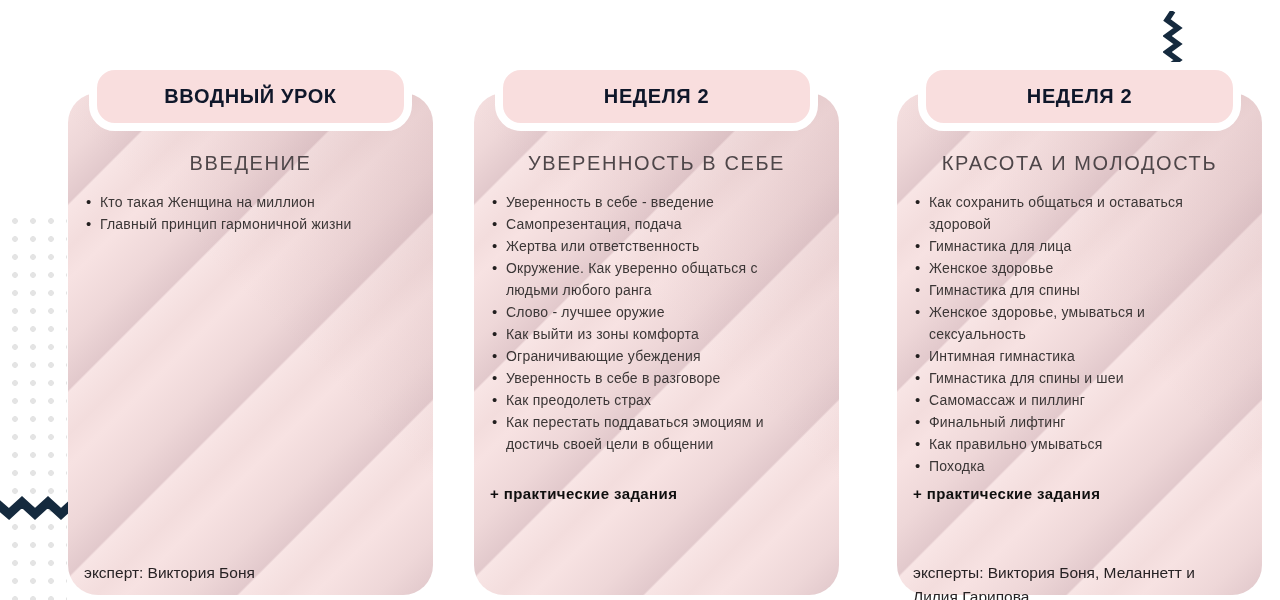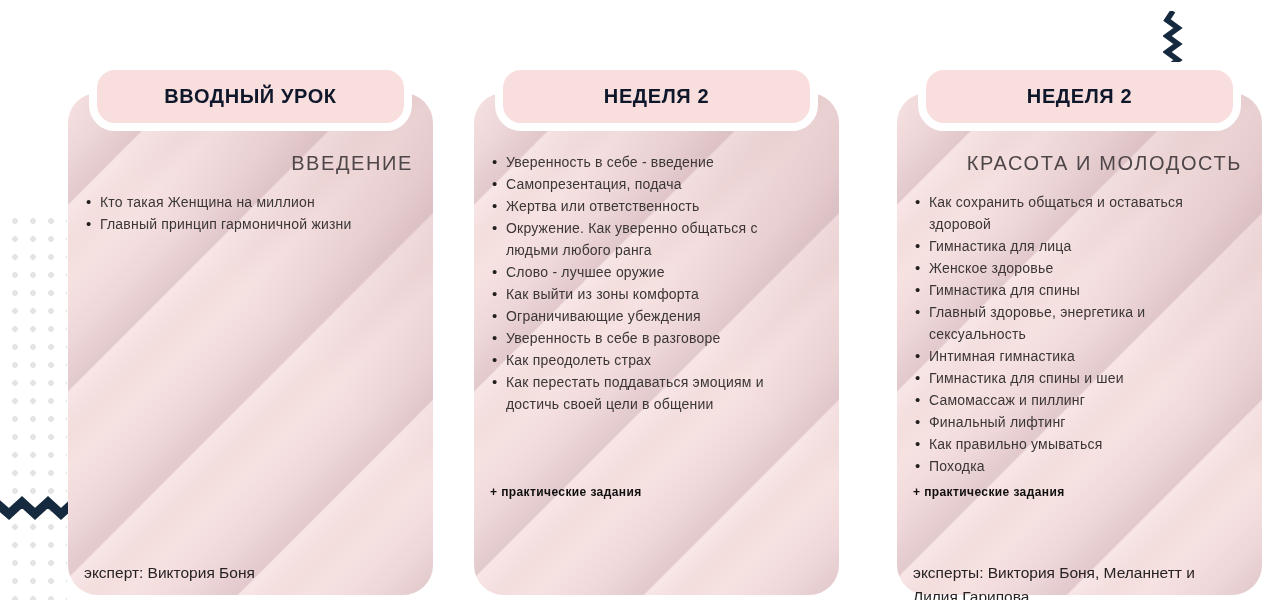--- a/index.html
+++ b/index.html
@@ -46,38 +46,38 @@
     box-sizing:content-box;
     display:flex;align-items:center;justify-content:center;
   }
   .pill-label{
     font-size:20px;font-weight:700;letter-spacing:0.6px;
     color:#0f172a;white-space:nowrap;
   }
   .content{position:relative;height:100%;padding:58px 26px 0 32px;box-sizing:border-box;}
   .title{
     margin:0 -6px 16px -12px;
-    text-align:right;
+    text-align:center;
     font-size:20px;font-weight:400;letter-spacing:1.6px;
     color:#4e4649;line-height:24px;white-space:nowrap;
   }
   ul.topics{list-style:none;margin:0;padding:0;}
   ul.topics li{
     position:relative;
     font-size:14px;line-height:22px;letter-spacing:0.2px;
     color:#3b3636;
   }
   ul.topics li::before{
     content:'\2022';
     position:absolute;left:-14px;top:0;
     color:#221f1f;font-size:15px;
   }
   .practice{
     position:absolute;left:16px;top:392px;
-    font-size:12px;font-weight:700;letter-spacing:0.4px;
+    font-size:15px;font-weight:700;letter-spacing:0.4px;
     color:#0f0f0f;
   }
   .expert{
     position:absolute;left:16px;right:26px;top:448px;
     font-size:15.5px;line-height:24px;
     color:#272224;
     margin-top:20px;
   }
 </style>
 </head>
@@ -109,20 +109,21 @@
 
       <div class="expert">эксперт: Виктория Боня</div>
     </div>
   </section>
 
   <section class="card c1">
     <div class="pill">
       <span class="pill-label">НЕДЕЛЯ 2</span>
     </div>
     <div class="content">
+      <h2 class="title">УВЕРЕННОСТЬ В СЕБЕ</h2>
       <ul class="topics">
             <li>Уверенность в себе - введение</li>
             <li>Самопрезентация, подача</li>
             <li>Жертва или ответственность</li>
             <li>Окружение. Как уверенно общаться с людьми любого ранга</li>
             <li>Слово - лучшее оружие</li>
             <li>Как выйти из зоны комфорта</li>
             <li>Ограничивающие убеждения</li>
             <li>Уверенность в себе в разговоре</li>
             <li>Как преодолеть страх</li>
@@ -136,21 +137,21 @@
     <div class="pill">
       <span class="pill-label">НЕДЕЛЯ 2</span>
     </div>
     <div class="content">
       <h2 class="title">КРАСОТА И МОЛОДОСТЬ</h2>
       <ul class="topics">
             <li>Как сохранить общаться и оставаться здоровой</li>
             <li>Гимнастика для лица</li>
             <li>Женское здоровье</li>
             <li>Гимнастика для спины</li>
-            <li>Главный здоровье, энергетика и сексуальность</li>
+            <li>Женское здоровье, умываться и сексуальность</li>
             <li>Интимная гимнастика</li>
             <li>Гимнастика для спины и шеи</li>
             <li>Самомассаж и пиллинг</li>
             <li>Финальный лифтинг</li>
             <li>Как правильно умываться</li>
             <li>Походка</li>
           </ul>
       <div class="practice">+ практические задания</div>
       <div class="expert">эксперты: Виктория Боня, Меланнетт и Лилия Гарипова</div>
     </div>

